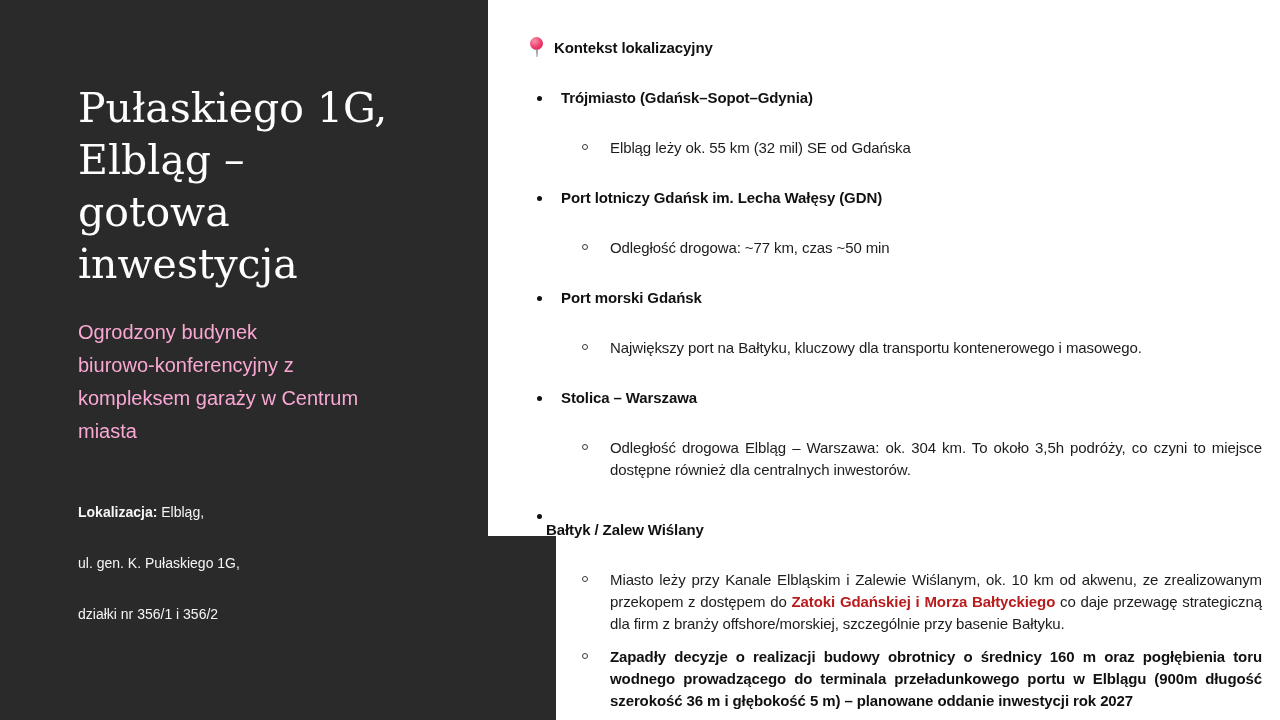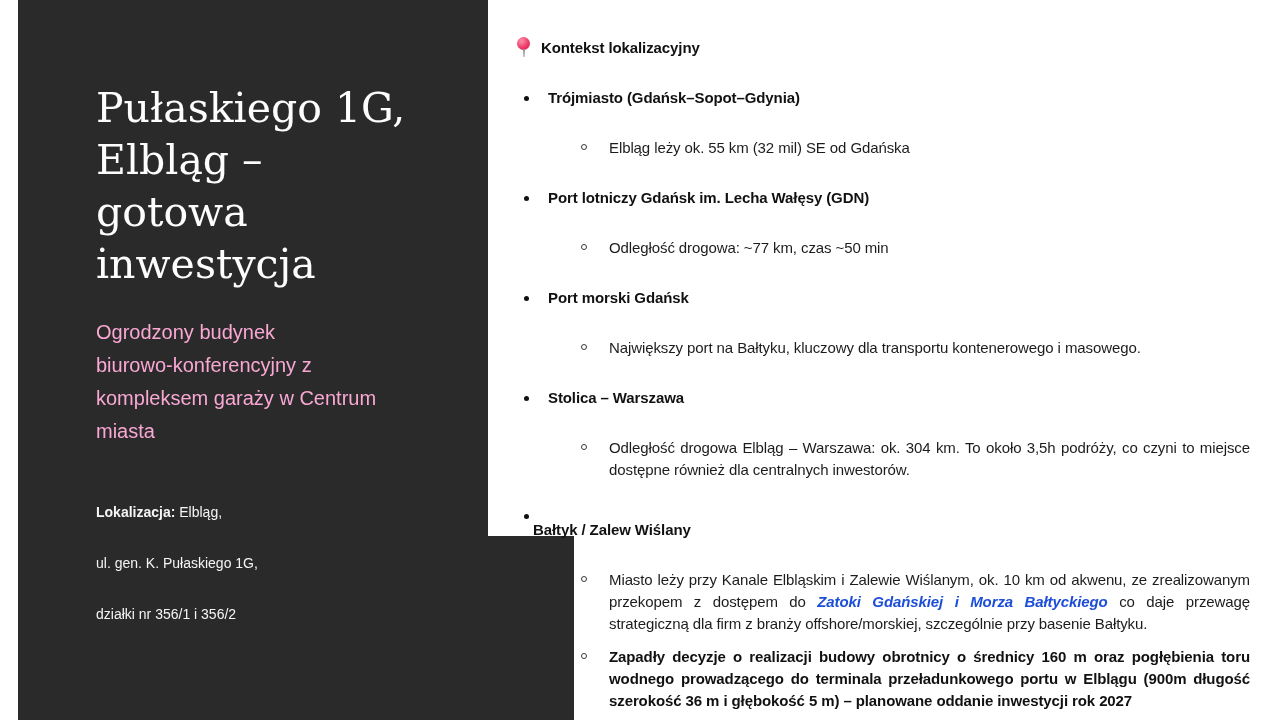--- a/index.html
+++ b/index.html
@@ -7,21 +7,20 @@
   body { font-family: "Liberation Sans", sans-serif; background: #ffffff; }
 
   .slide { position: relative; width: 1280px; height: 720px; background: #ffffff; }
 
   
   .left-panel {
     position: absolute; left: 0; top: 0;
     width: 556px; height: 720px;
     background: #2a2a2a; color: #ffffff;
     padding: 82px 42px 12px 78px;
-    margin-left: 18px;
   }
   .slide-title {
     font-family: "DejaVu Serif", "Liberation Serif", serif;
     font-weight: 400;
     font-size: 41px;
     line-height: 52px;
     white-space: pre-line;
     color: #fdfdfd;
   }
   .slide-subtitle {
@@ -34,21 +33,21 @@
   }
   .location-block { margin-top: 50px; font-size: 14px; color: #f5f5f5; }
   .loc-line { line-height: 28px; margin-bottom: 23px; font-weight: 400; }
   .loc-label { font-weight: 700; }
 
   
   .right-panel {
     position: absolute; left: 488px; top: 0;
     width: 792px; height: 536px;
     background: #ffffff;
-    padding: 36px 18px 0 26px;
+    padding: 36px 18px 0 39px;
     color: #1c1c1c;
     font-size: 15px;
     letter-spacing: -0.1px;
   }
   .panel-heading {
     display: flex; align-items: center;
     padding-left: 2px;
     font-weight: 700; color: #111111;
     font-size: 15px; line-height: 22px;
     margin-bottom: 13px;
@@ -65,29 +64,29 @@
   }
 
   .l1 { display: flex; margin: 28px 0; }
   .l1 .dot {
     flex: none; width: 5px; height: 5px; border-radius: 50%;
     background: #111111; margin: 9px 0 0 10px;
   }
   .l1 .txt { margin-left: 19px; font-weight: 700; color: #111111; line-height: 22px; }
   .l1.gap-before { margin-top: 24px; flex-direction: column; }
 
-  .l2 { display: flex; margin: 11px 12px; }
+  .l2 { display: flex; margin: 11px 0; }
   .l2 .circ {
     flex: none; width: 6px; height: 6px; border: 1.2px solid #3a3a3a;
     border-radius: 50%; margin: 7px 0 0 55px; background: transparent;
   }
   .l2 .txt { margin-left: 22px; line-height: 22px; }
   .l2 .txt.just { text-align: justify; }
   .l2 .txt.bold-all { font-weight: 700; color: #111111; }
-  .rich-bold { font-weight: 700; color: #1d4ed8; font-style: italic; }
+  .rich-bold { font-weight: 700; color: #b91c1c; }
 
   .para {
     margin: 11px 0 11px 53px;
     line-height: 22px;
     text-align: justify;
   }
 </style>
 </head>
 <body>
 

